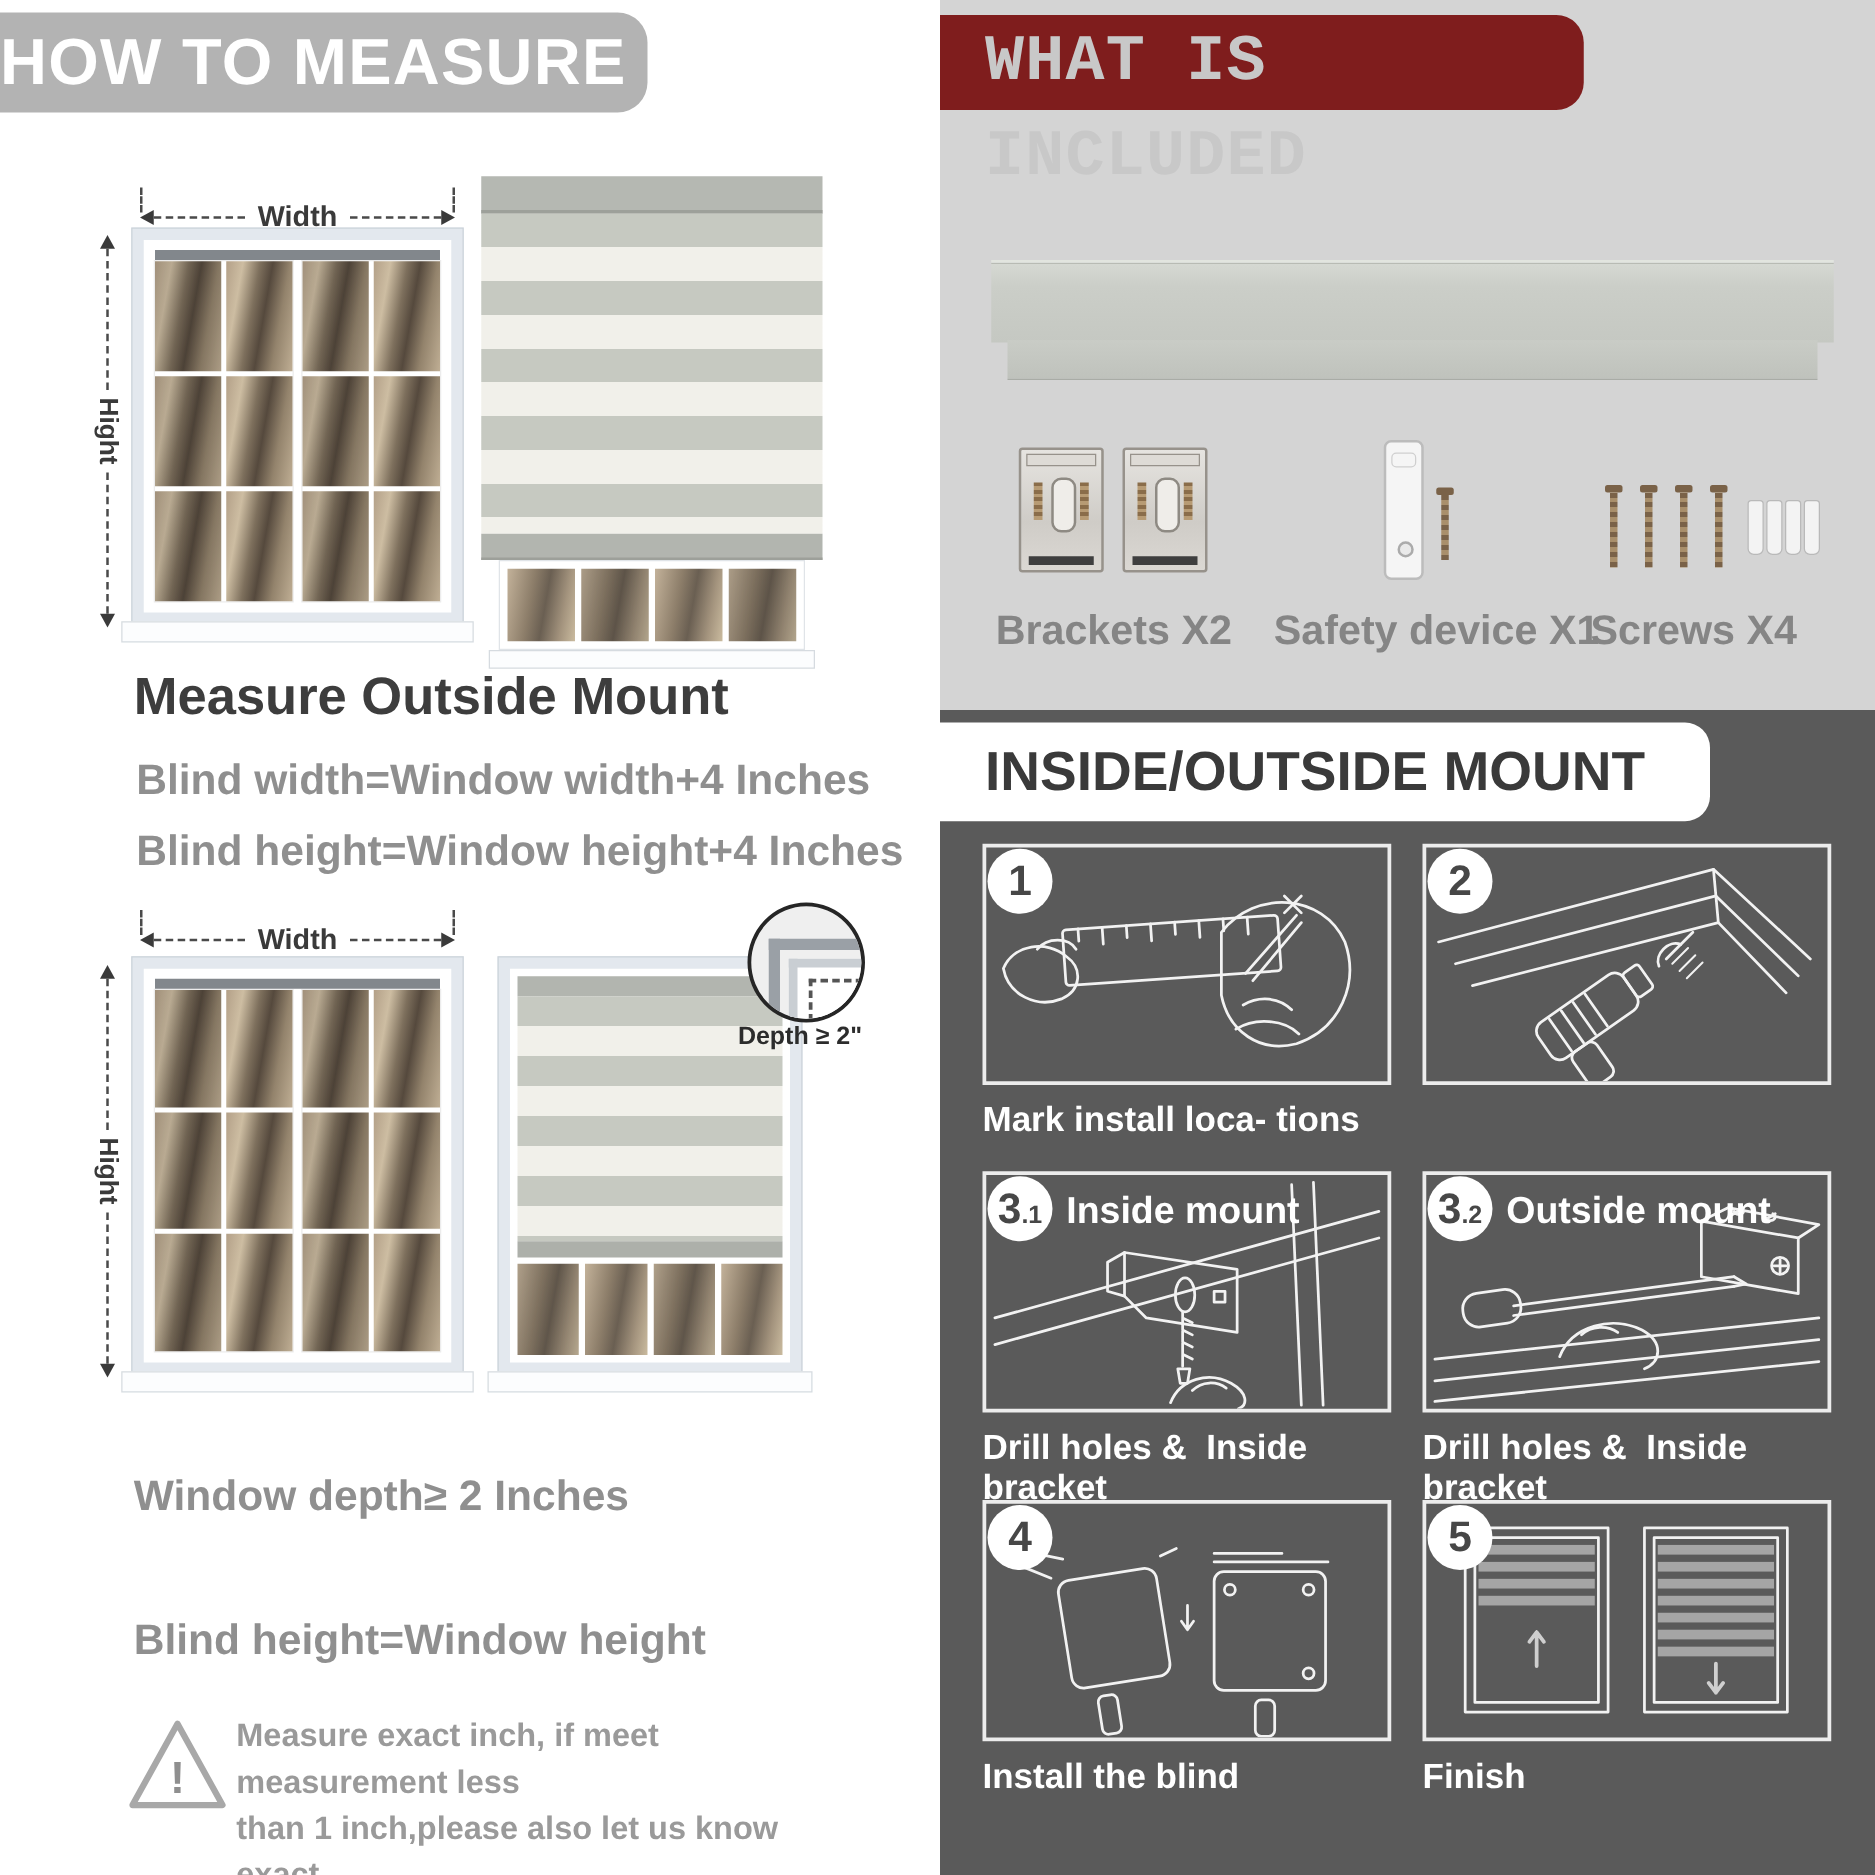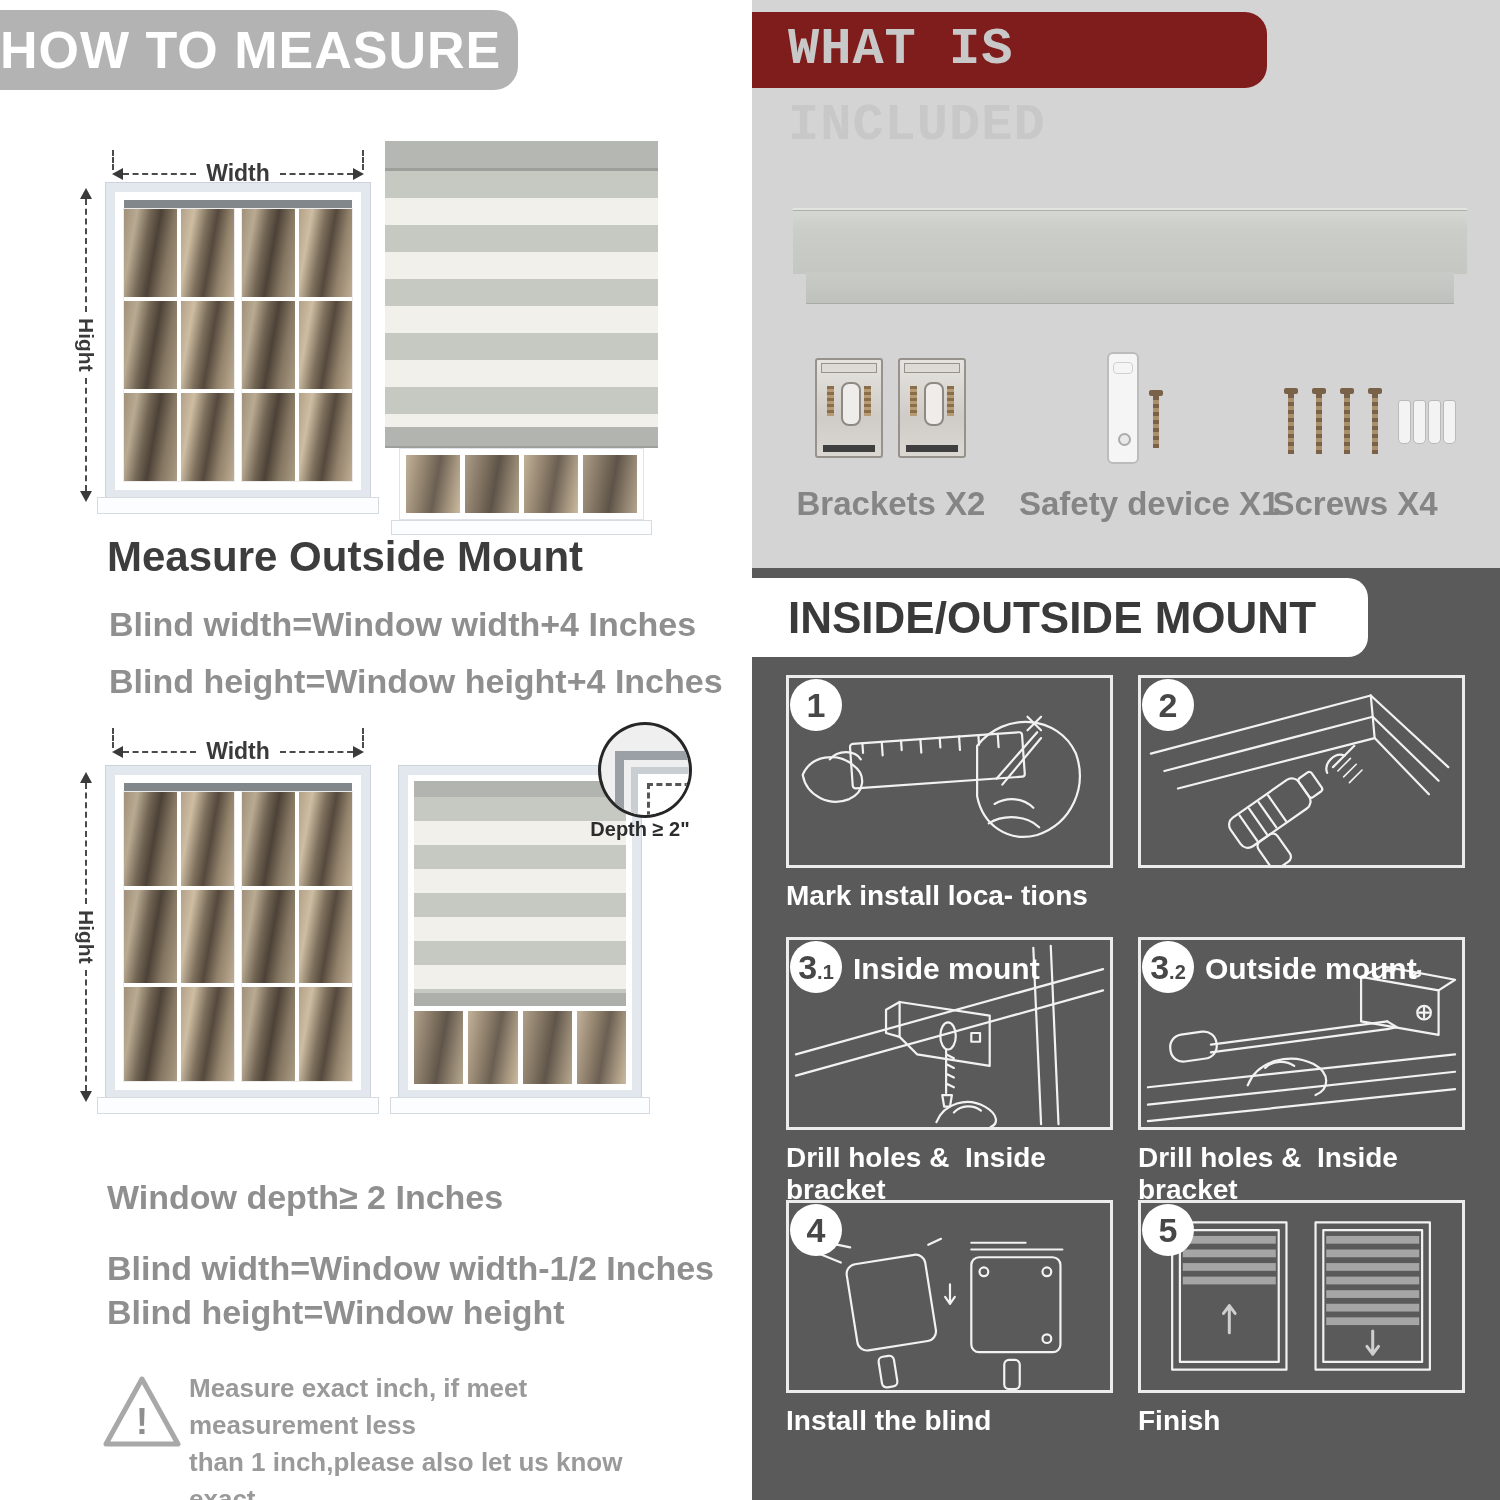--- a/index.html
+++ b/index.html
@@ -270,21 +270,20 @@
   </div>
 
   <div class="mag">
     <div class="c1"></div>
     <div class="c2"></div>
     <div class="c3"></div>
   </div>
   <div class="depth-lbl">Depth ≥ 2"</div>
 
   <div class="f-gray" style="left:107px;top:1178px;">Window depth≥ 2 Inches</div>
-  <div class="f-gray" style="left:107px;top:1249px;">Blind width=Window width-1/2 Inches</div>
   <div class="f-gray" style="left:107px;top:1293px;">Blind height=Window height</div>
 
   <svg class="abs" style="left:100px;top:1372px;" width="84" height="80" viewBox="0 0 84 80">
     <polygon points="42,7 78,72 6,72" fill="none" stroke="#a8a8a8" stroke-width="5" stroke-linejoin="round"></polygon>
     <text x="42" y="62" text-anchor="middle" font-family="Liberation Sans, sans-serif" font-size="36" font-weight="bold" fill="#8f8f8f">!</text>
   </svg>
   <div class="warn-text">
     <div>Measure exact inch, if meet measurement less</div>
     <div>than 1 inch,please also let us know exact</div>
 

